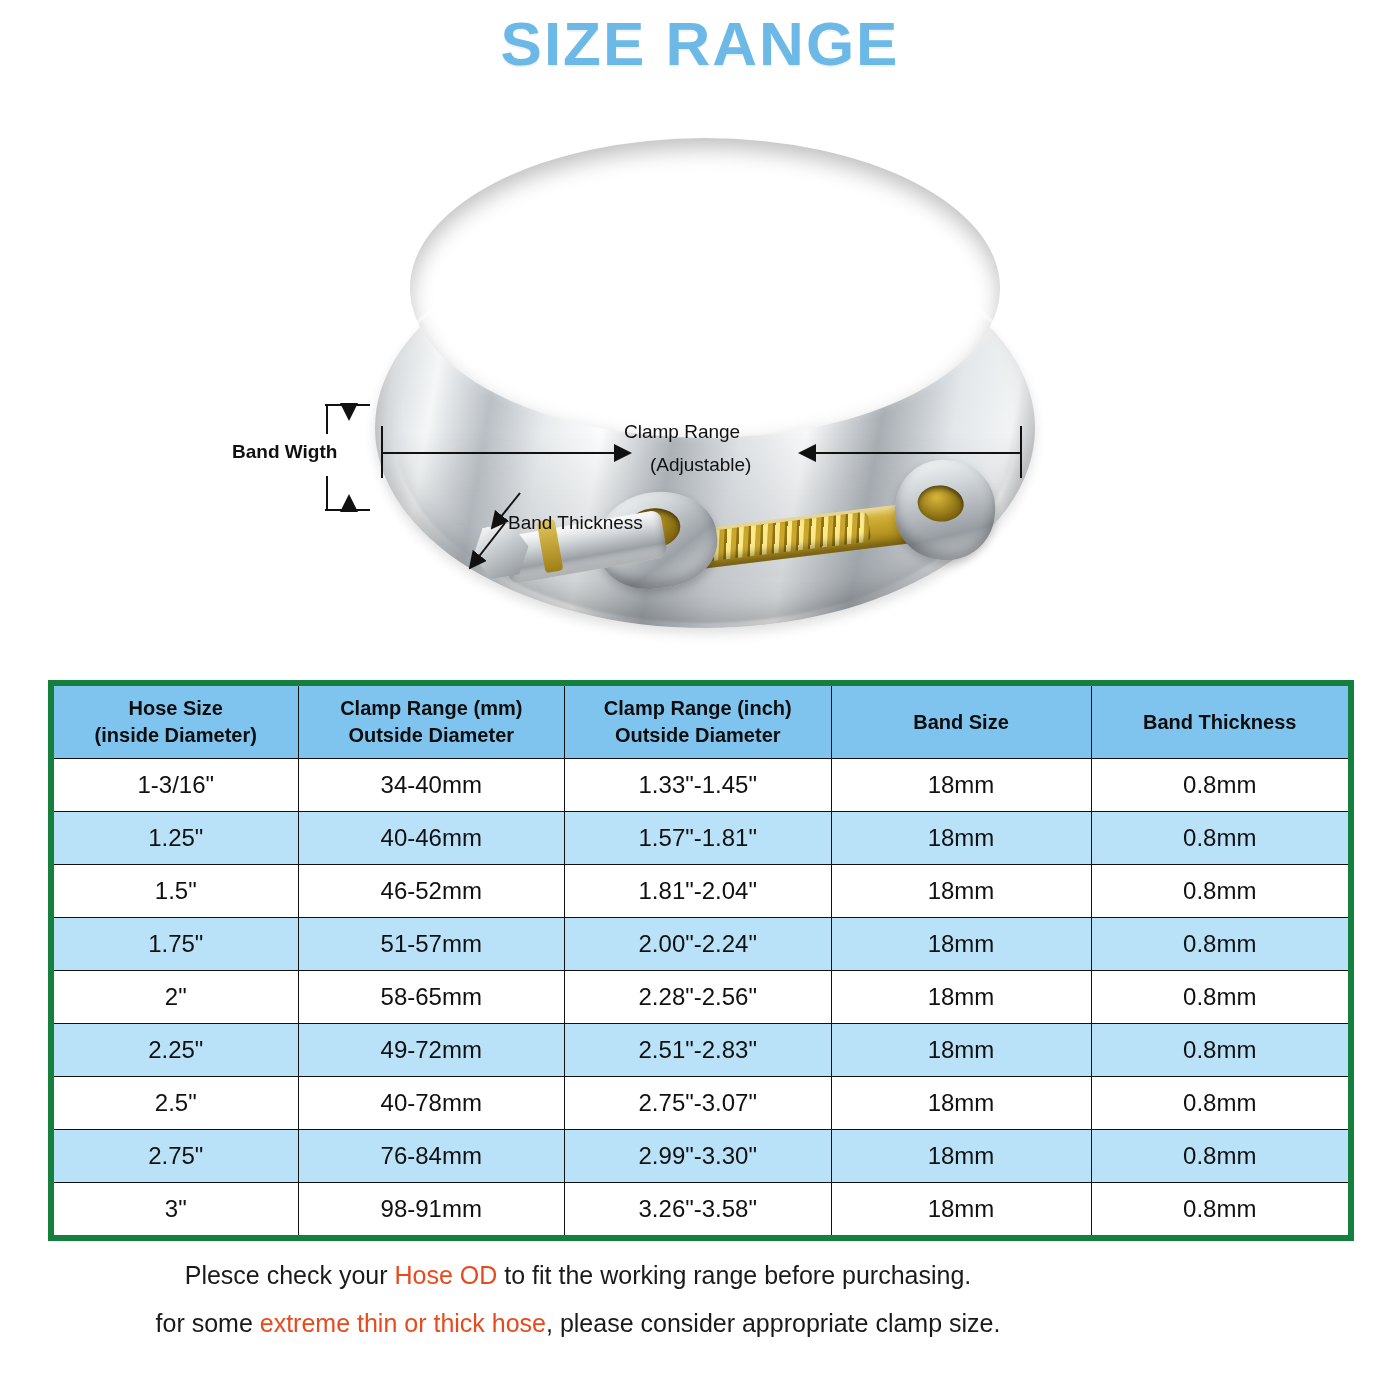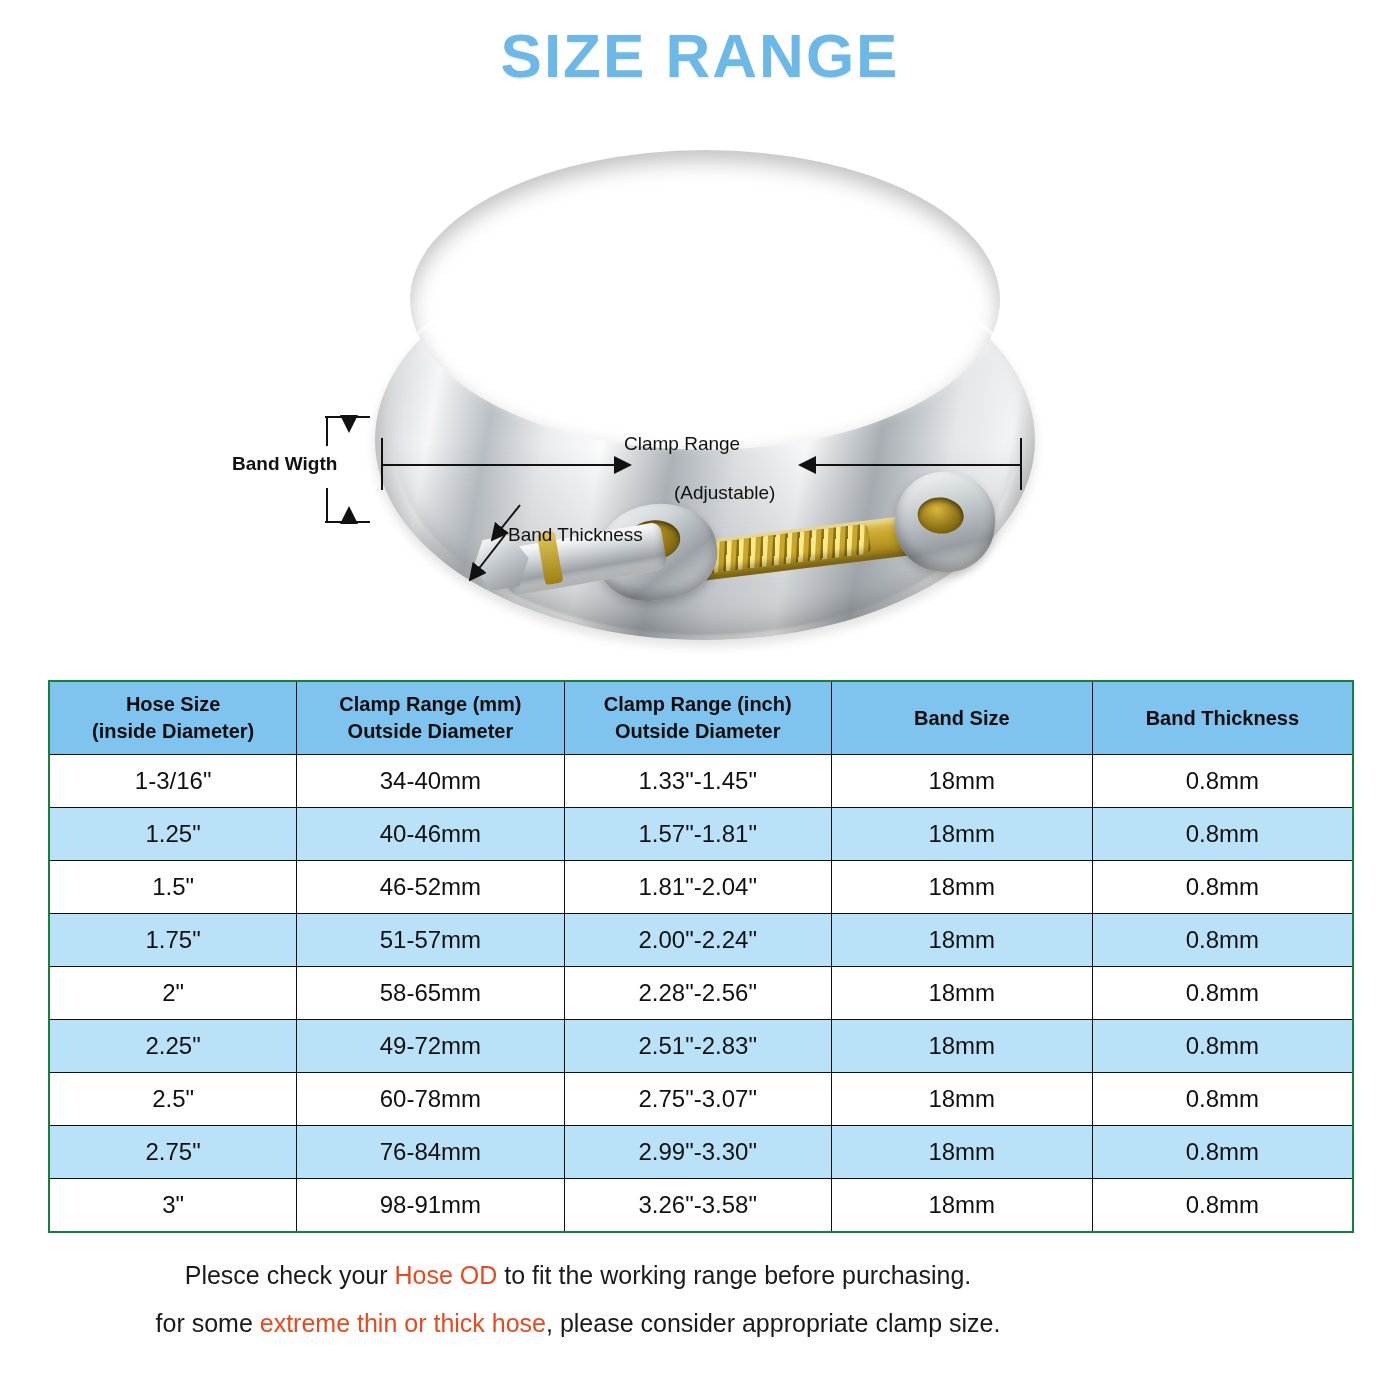--- a/index.html
+++ b/index.html
@@ -19,21 +19,20 @@
   
   .title {
     text-align: center;
     font-size: 62px;
     font-weight: bold;
     color: #6cb9e8;
     letter-spacing: 2px;
     padding-top: 10px;
     line-height: 1.1;
     text-shadow: 0 2px 1px rgba(0,0,0,0.06);
-    margin-top: 12px;
   }
 
   
   .illustration {
     position: relative;
     width: 1400px;
     height: 570px;
   }
 
   .clamp-wrap {
@@ -207,42 +206,42 @@
   
   .anno {
     position: absolute;
     font-size: 19px;
     color: #111;
     white-space: nowrap;
   }
   .anno-band-width { left: 232px; top: 363px; font-weight: bold; }
   .anno-band-thickness { left: 508px; top: 434px; }
   .anno-clamp-range { left: 624px; top: 343px; }
-  .anno-adjustable { left: 650px; top: 392px; margin-left: 24px; }
+  .anno-adjustable { left: 650px; top: 376px; }
 
   svg.overlay {
     position: absolute;
     left: 0; top: 0;
     width: 1400px;
     height: 570px;
     pointer-events: none;
   }
 
   
   .table-wrap {
     position: absolute;
     left: 48px;
     top: 680px;
     width: 1306px;
   }
   table.sizes {
     border-collapse: collapse;
     width: 100%;
     table-layout: fixed;
-    border: 2px solid #15803d;
+    border: 6px solid #15803d;
     padding-left: 16px;
   }
   table.sizes th {
     background: #7ec4ee;
     border: 1.5px solid #111;
     font-size: 20px;
     font-weight: bold;
     padding: 9px 4px;
     line-height: 1.35;
     color: #0d0d0d;
@@ -396,21 +395,21 @@
       </tr>
       <tr class="alt">
         <td>2.25"</td>
         <td>49-72mm</td>
         <td>2.51"-2.83"</td>
         <td>18mm</td>
         <td>0.8mm</td>
       </tr>
       <tr>
         <td>2.5"</td>
-        <td>60-78mm</td>
+        <td>40-78mm</td>
         <td>2.75"-3.07"</td>
         <td>18mm</td>
         <td>0.8mm</td>
       </tr>
       <tr class="alt">
         <td>2.75"</td>
         <td>76-84mm</td>
         <td>2.99"-3.30"</td>
         <td>18mm</td>
         <td>0.8mm</td>

